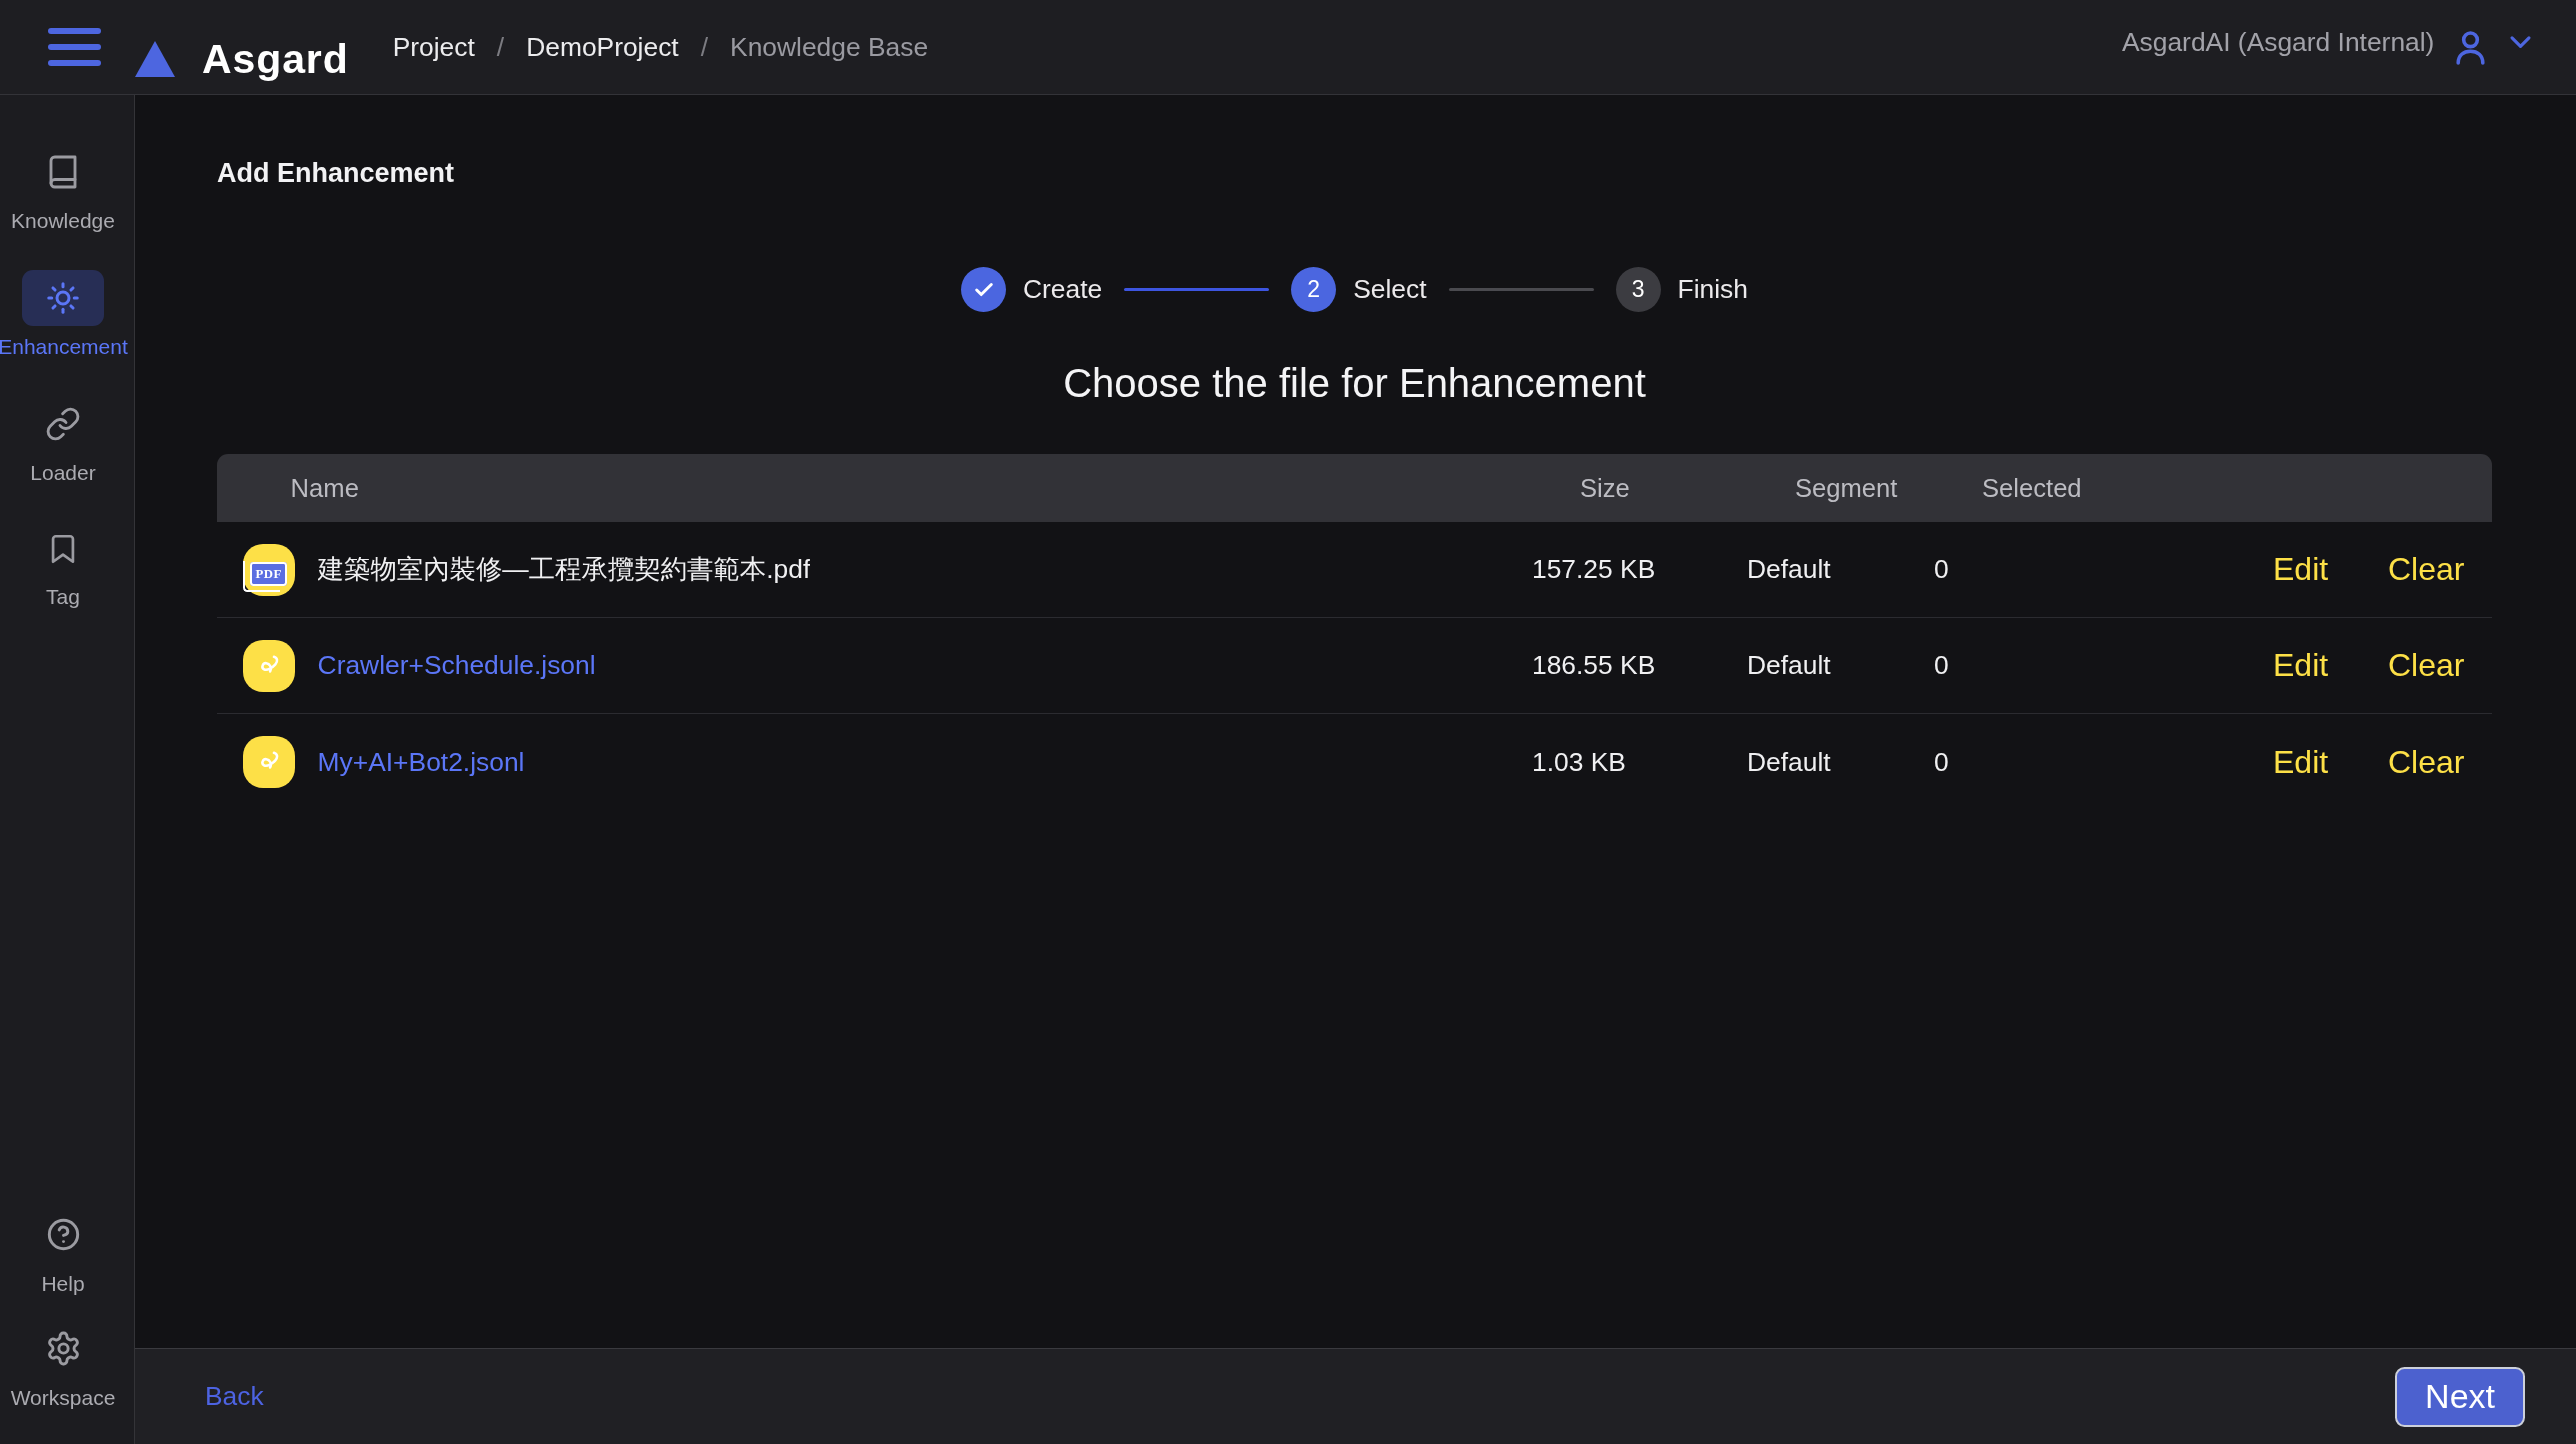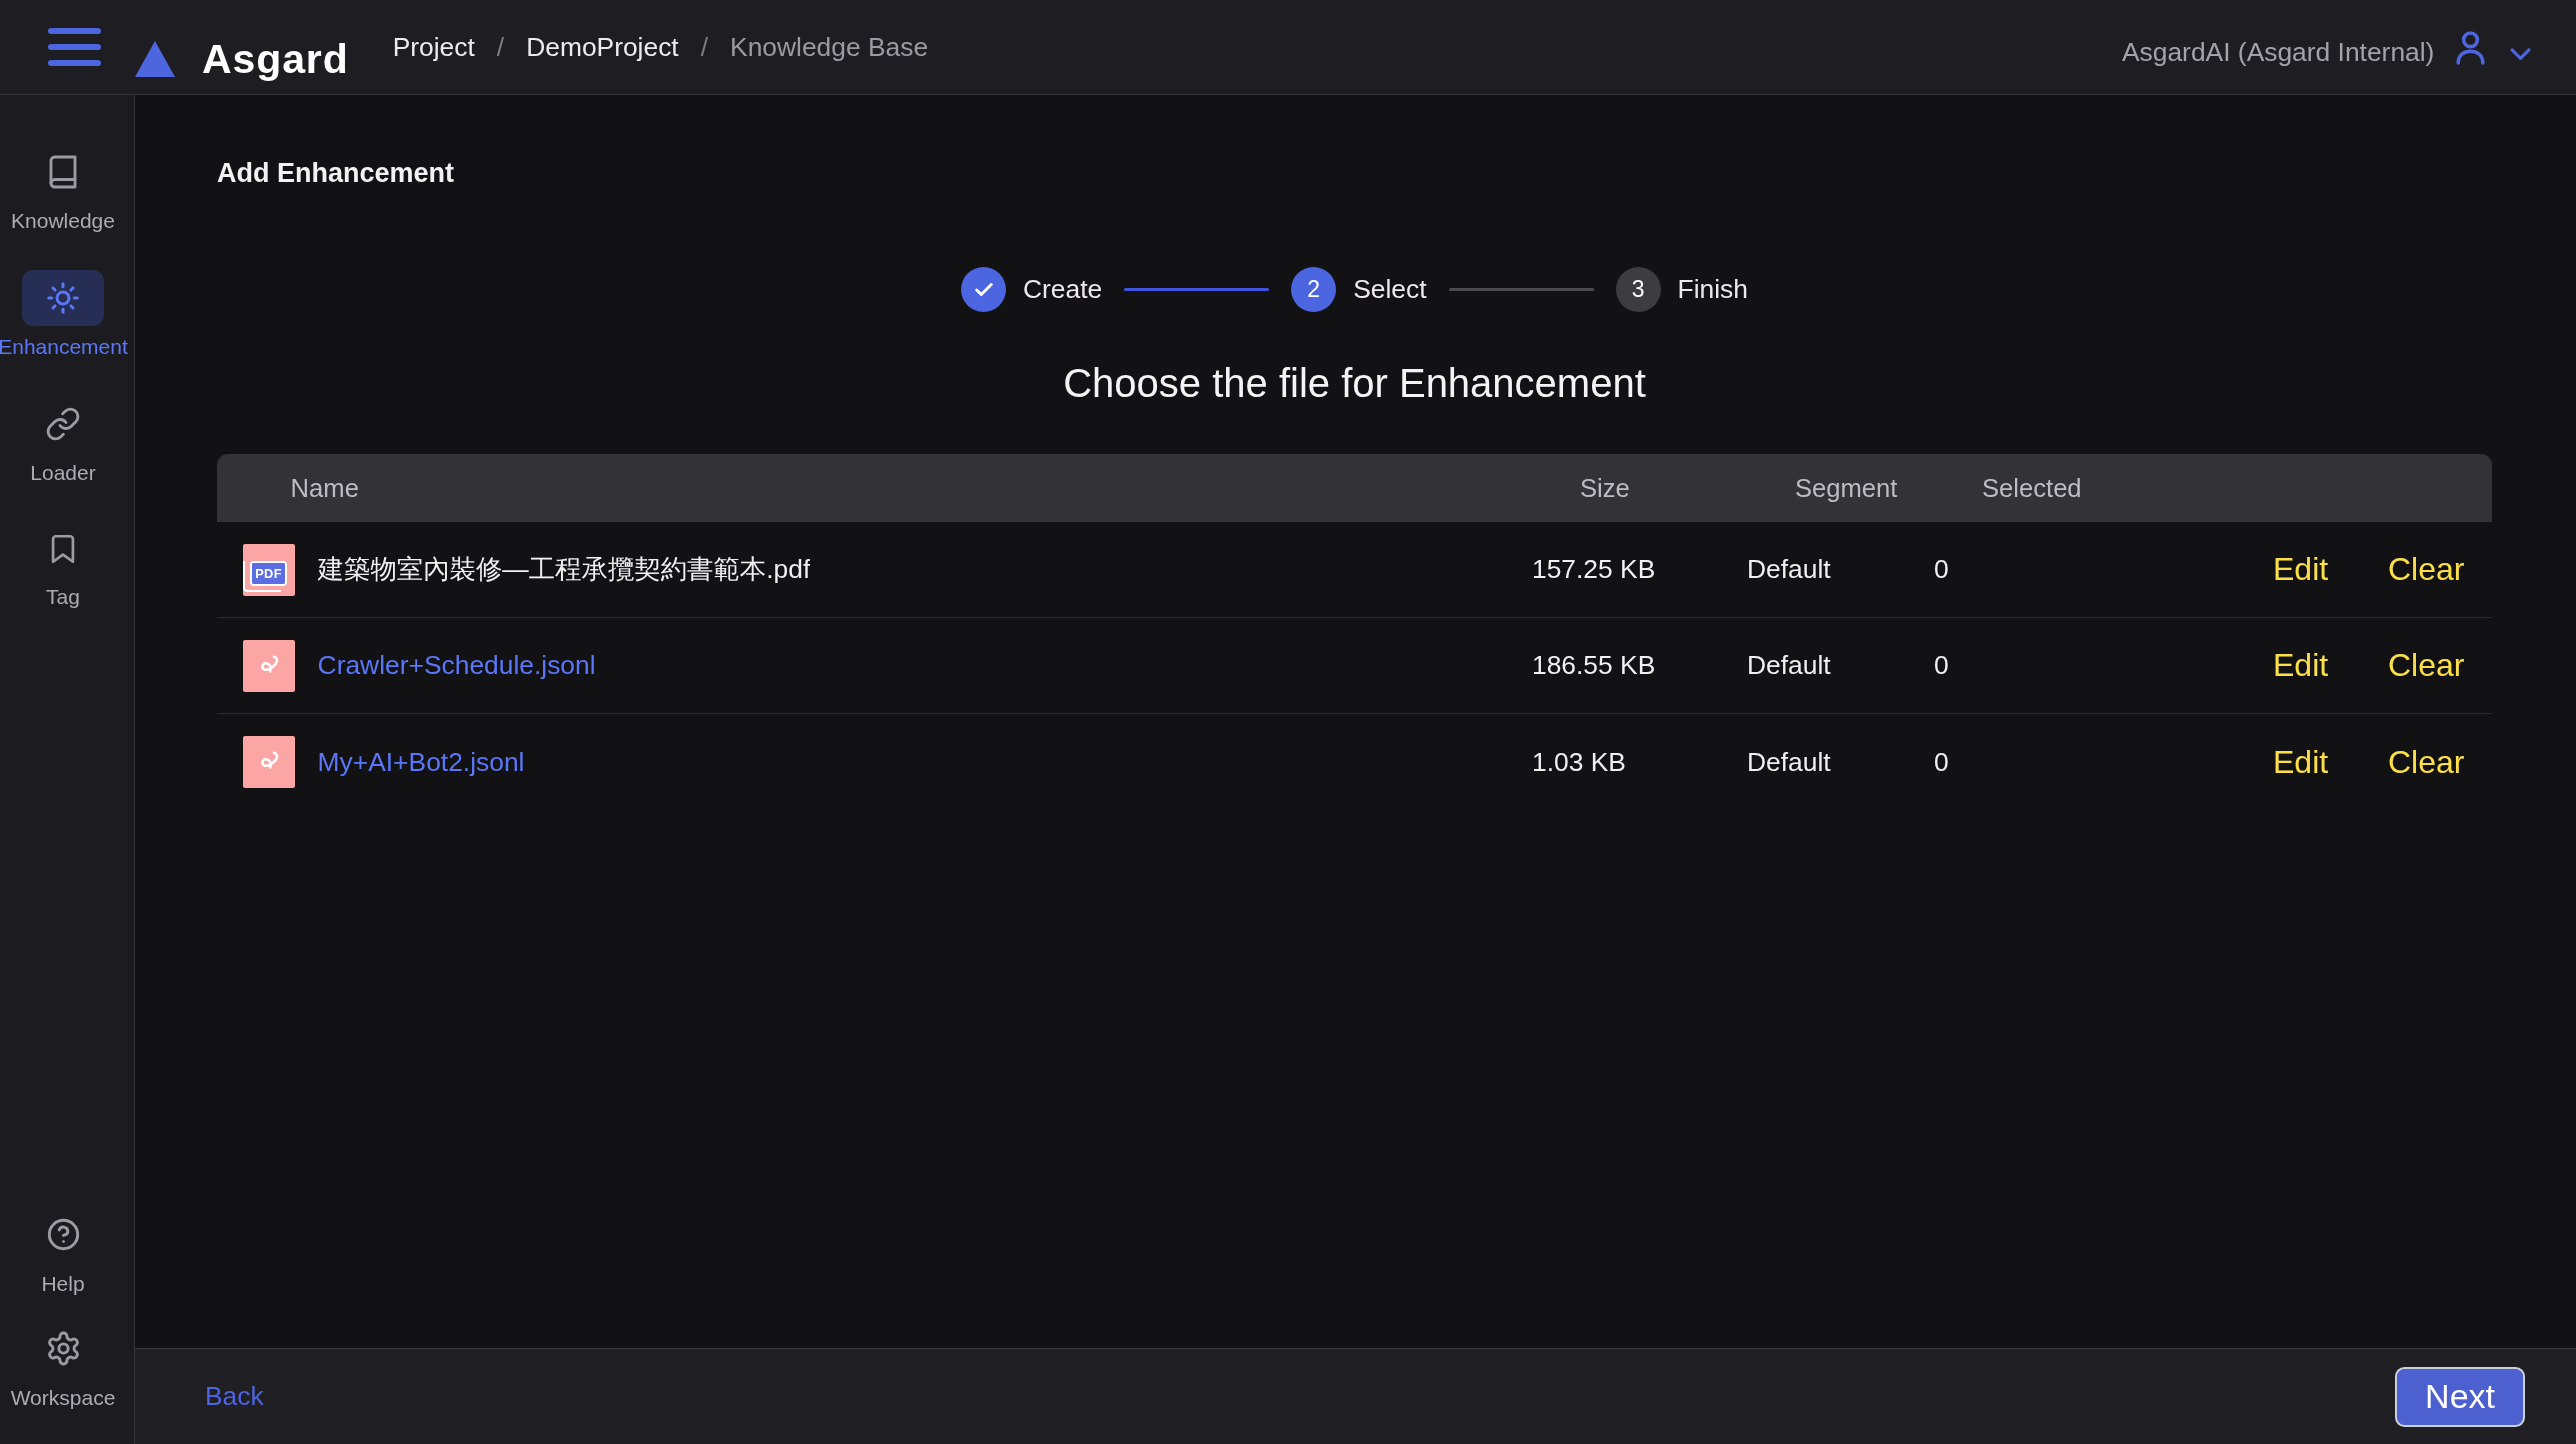--- a/index.html
+++ b/index.html
@@ -16,21 +16,21 @@
   }
   .hamburger { width:53px; height:39px; display:flex; flex-direction:column; justify-content:space-between; cursor:pointer; }
   .hamburger span { display:block; height:6.8px; border-radius:3.4px; background:#4d66e0; }
   .logo { display:flex; align-items:center; gap:27px; margin-left:34px;margin-top:24px; }
   .logo-triangle { width:0; height:0; border-left:20.5px solid transparent; border-right:20.5px solid transparent; border-bottom:36px solid #4d66e0; }
   .logo-text { font-size:41px; font-weight:700; color:#fff; letter-spacing:0.9px; }
   .breadcrumb { display:flex; align-items:center; gap:22px; margin-left:44px; font-size:26.4px; }
   .crumb { color:#ececee; font-weight:500; cursor:pointer; }
   .crumb-sep { color:#7c7c82; }
   .crumb-current { color:#9a9aa1; font-weight:400; }
-  .topbar-right { margin-left:auto; display:flex; align-items:flex-end; gap:15.3px; }
+  .topbar-right { margin-left:auto; display:flex; align-items:flex-start; gap:15.3px; }
   .account-label { font-size:26.4px; color:#a2a2a9; }
   .user-icon svg, .chevron-icon svg { display:block; }
   
   .shell { flex:1; display:flex; min-height:0; }
   .sidebar {
     width:135px; background:#1c1c20; border-right:0.9px solid #343438;
     display:flex; flex-direction:column; align-items:center;
     padding:49px 8px 34px 0; flex:0 0 auto;
   }
   .side-item { display:flex; flex-direction:column; align-items:center; gap:8.5px; cursor:pointer; margin-bottom:37px; }
@@ -70,22 +70,22 @@
   }
   .thead .th:first-child { padding-left:25.6px; }
   .trow {
     height:96px;
     display:grid; grid-template-columns:1315px 215px 187px 339px 115px 1fr;
     align-items:center; font-size:26.4px; color:#f0f0f2;
   }
   .trow:not(:last-child) { border-bottom:0.9px solid #2b2b30; }
   .name-cell { display:flex; align-items:center; gap:23px; padding-left:25.6px; min-width:0; }
   .file-badge {
-    width:52px; height:52px; border-radius:2px; background:#fca5a5; flex:0 0 auto;
-    display:flex; align-items:center; justify-content:center; position:relative;
+    width:52px; height:52px; border-radius:20px; background:#fde047; flex:0 0 auto;
+    display:flex; align-items:center; justify-content:center; position:relative;font-family:Liberation Serif, serif;
   }
   .pdf-glyph { position:relative; }
   .pdf-glyph .pdf-box {
     border:2.6px solid #fff; border-radius:3.4px; padding:2.6px 3.4px;
     font-size:12.8px; font-weight:700; color:#fff; line-height:1; letter-spacing:0.4px;
     background:#5b6ee1; position:relative; z-index:1;
   }
   .pdf-glyph::before {
     content:""; position:absolute; left:-6.8px; top:6.8px; right:6.8px; bottom:-6.8px;
     border-left:2.6px solid #fff; border-bottom:2.6px solid #fff; border-bottom-left-radius:4.3px;

